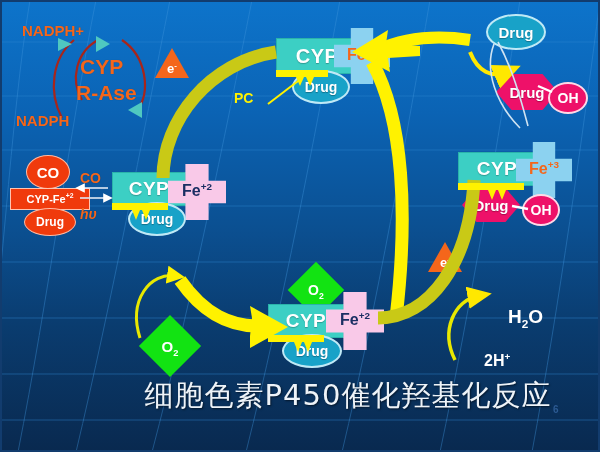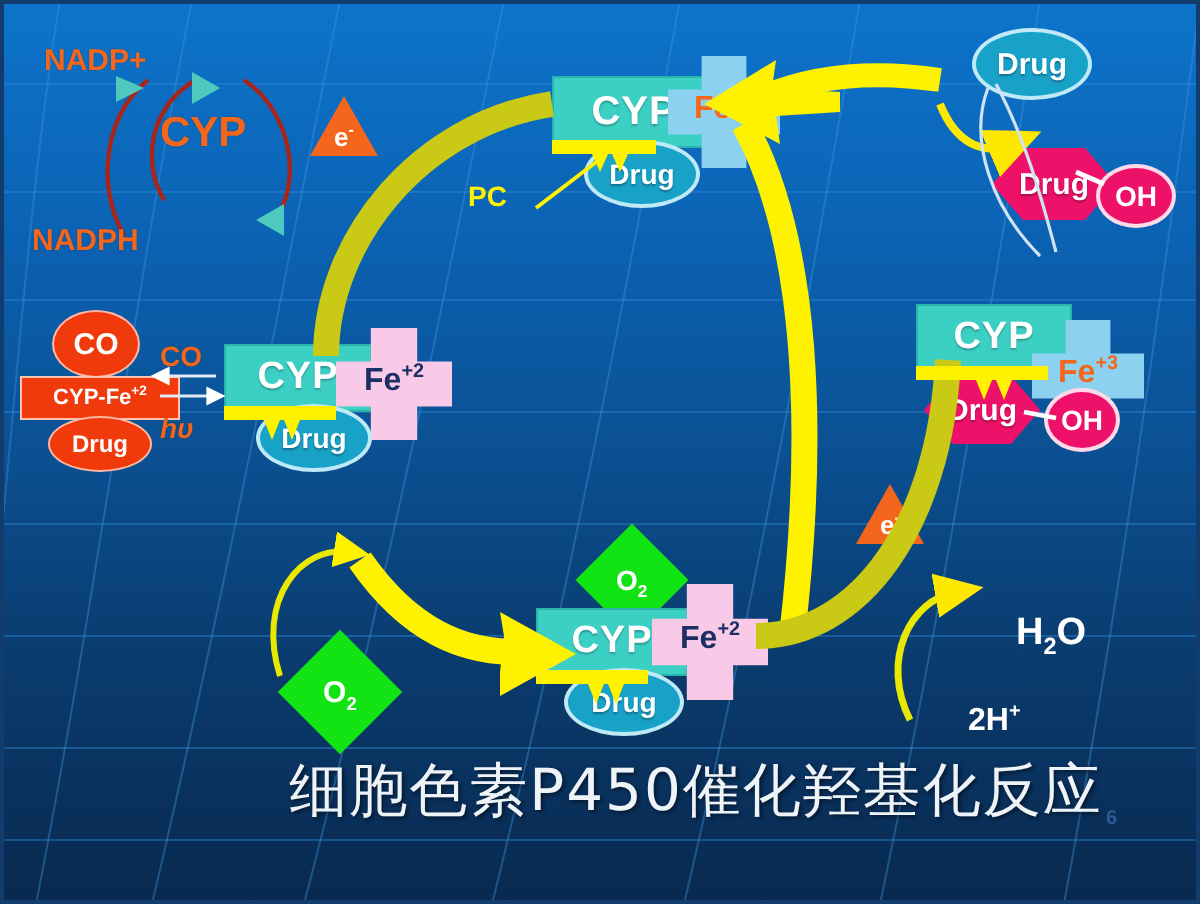--- a/index.html
+++ b/index.html
@@ -234,24 +234,25 @@
       <polygon points="304,342 308,352 312,342"></polygon>
     </g>
     <g fill="#FFF200">
       <rect x="458" y="183" width="66" height="7"></rect>
       <polygon points="488,190 492,200 496,190"></polygon>
       <polygon points="498,190 502,200 506,190"></polygon>
     </g>
   </svg>
 
   <div class="lbl orange-txt" style="left:22px;top:22px;font-size:15px;">
-    <span>NADP+</span>
+    <span>NADPH+</span>
   </div>
   <div class="lbl orange-txt" style="left:16px;top:112px;font-size:15px;">NADPH</div>
   <div class="lbl orange-txt" style="left:80px;top:55px;font-size:21px;">CYP</div>
+  <div class="lbl orange-txt" style="left:76px;top:81px;font-size:21px;">R-Ase</div>
 
   <div class="e-tri" style="left:155px;top:48px;width:34px;height:30px;font-size:13px;">
     <span><span>e</span><sup>-</sup></span>
   </div>
 
   <div class="co-oval" style="left:26px;top:155px;width:42px;height:32px;font-size:15px;">
     <span>CO</span>
   </div>
   <div class="cyp-fe-box" style="left:10px;top:188px;width:78px;height:20px;font-size:11px;">
     <span><span>CYP-Fe</span><sup>+2</sup></span>
@@ -279,21 +280,21 @@
   <div class="drug-hex" style="left:496px;top:74px;width:62px;height:36px;font-size:15px;">
     <span>Drug</span>
   </div>
   <div class="oh-circle" style="left:548px;top:82px;width:36px;height:28px;font-size:14px;">
     <span>OH</span>
   </div>
 
   <div class="cyp-plate" style="left:458px;top:152px;width:76px;height:32px;font-size:19px;">
     <span>CYP</span>
   </div>
-  <div class="fe-cross fe-blue" style="left:516px;top:142px;width:56px;height:56px;font-size:16px;margin-top:18px;">
+  <div class="fe-cross fe-blue" style="left:516px;top:142px;width:56px;height:56px;font-size:16px;">
     <span><span>Fe</span><sup>+3</sup></span>
   </div>
   <div class="drug-hex" style="left:462px;top:188px;width:58px;height:34px;font-size:15px;">
     <span>Drug</span>
   </div>
   <div class="oh-circle" style="left:522px;top:194px;width:34px;height:28px;font-size:14px;">
     <span>OH</span>
   </div>
 
   <div class="cyp-plate" style="left:112px;top:172px;width:72px;height:32px;font-size:19px;">

